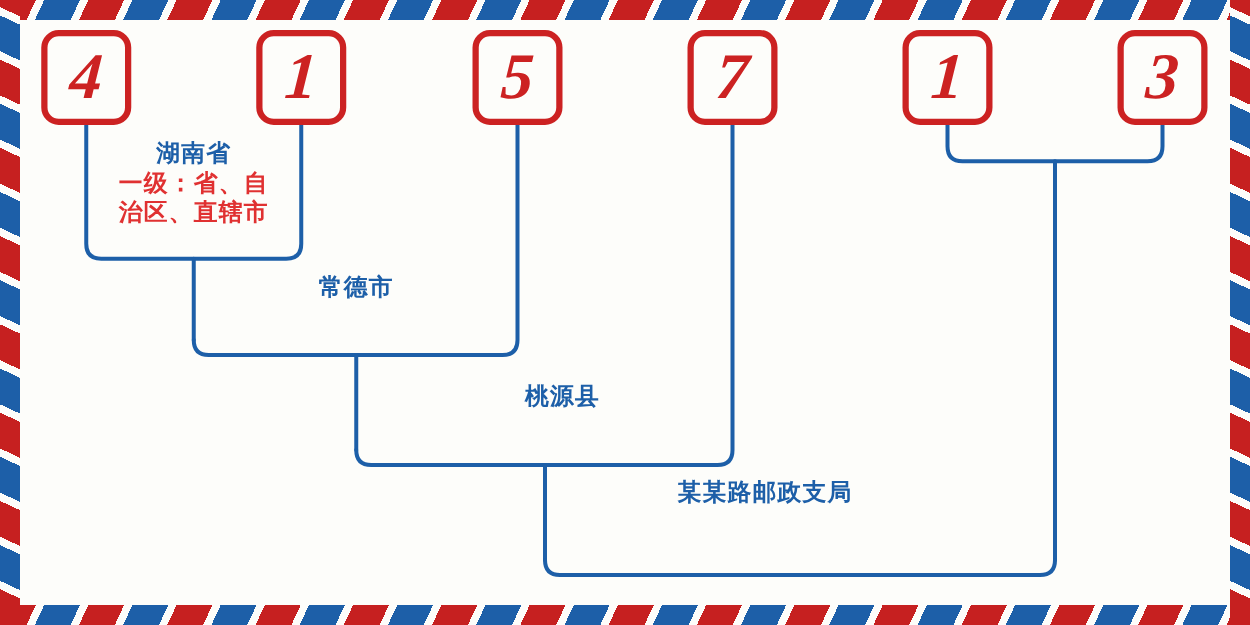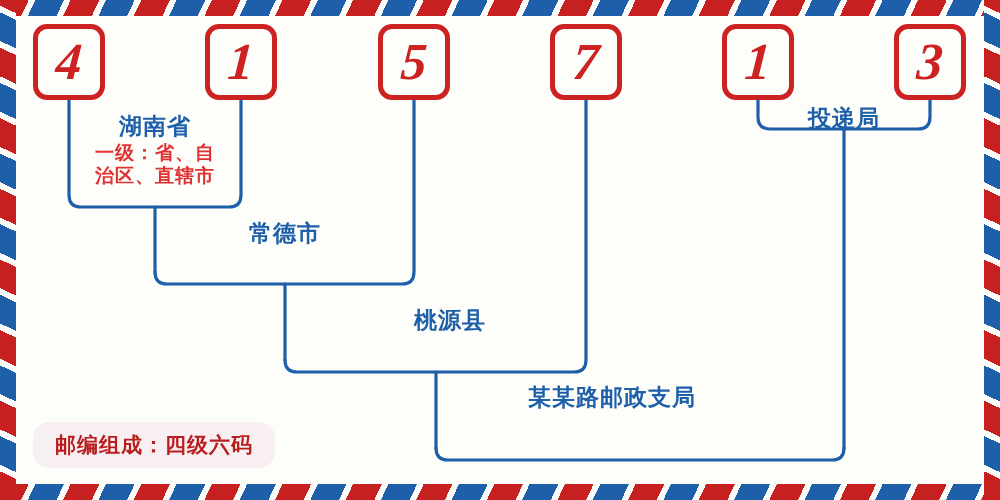--- a/index.html
+++ b/index.html
@@ -79,21 +79,21 @@
     position:absolute;
     z-index:70;
     text-align:center;
     line-height:1.18;
     white-space:nowrap;
   }
   .grp-title{
     color:#1d5fa8;
     font-family:Liberation Serif, serif;
     font-weight:bold;
-    font-size:23px;
+    font-size:19px;
     letter-spacing:1px;
   }
   .grp-sub{
     color:#e03131;
     font-family:"Liberation Sans", sans-serif;
     font-weight:bold;
     font-size:19px;
     letter-spacing:1px;
     margin-top:2px;
   }
@@ -187,21 +187,15 @@
   </div>
 
   <div class="grp-label" style="left:310px;top:307px;width:280px;">
     <div class="grp-title">桃源县</div>
   </div>
 
   <div class="grp-label" style="left:472px;top:384px;width:280px;">
     <div class="grp-title">某某路邮政支局</div>
   </div>
 
-  <div class="grp-label" style="left:762px;top:105px;width:164px;">
-    <div class="grp-title">投递局</div>
-  </div>
-
-  <div class="badge">
-    <span class="badge-text">邮编组成：四级六码</span>
-  </div>
+
 
 </div>
 
 </body></html>

